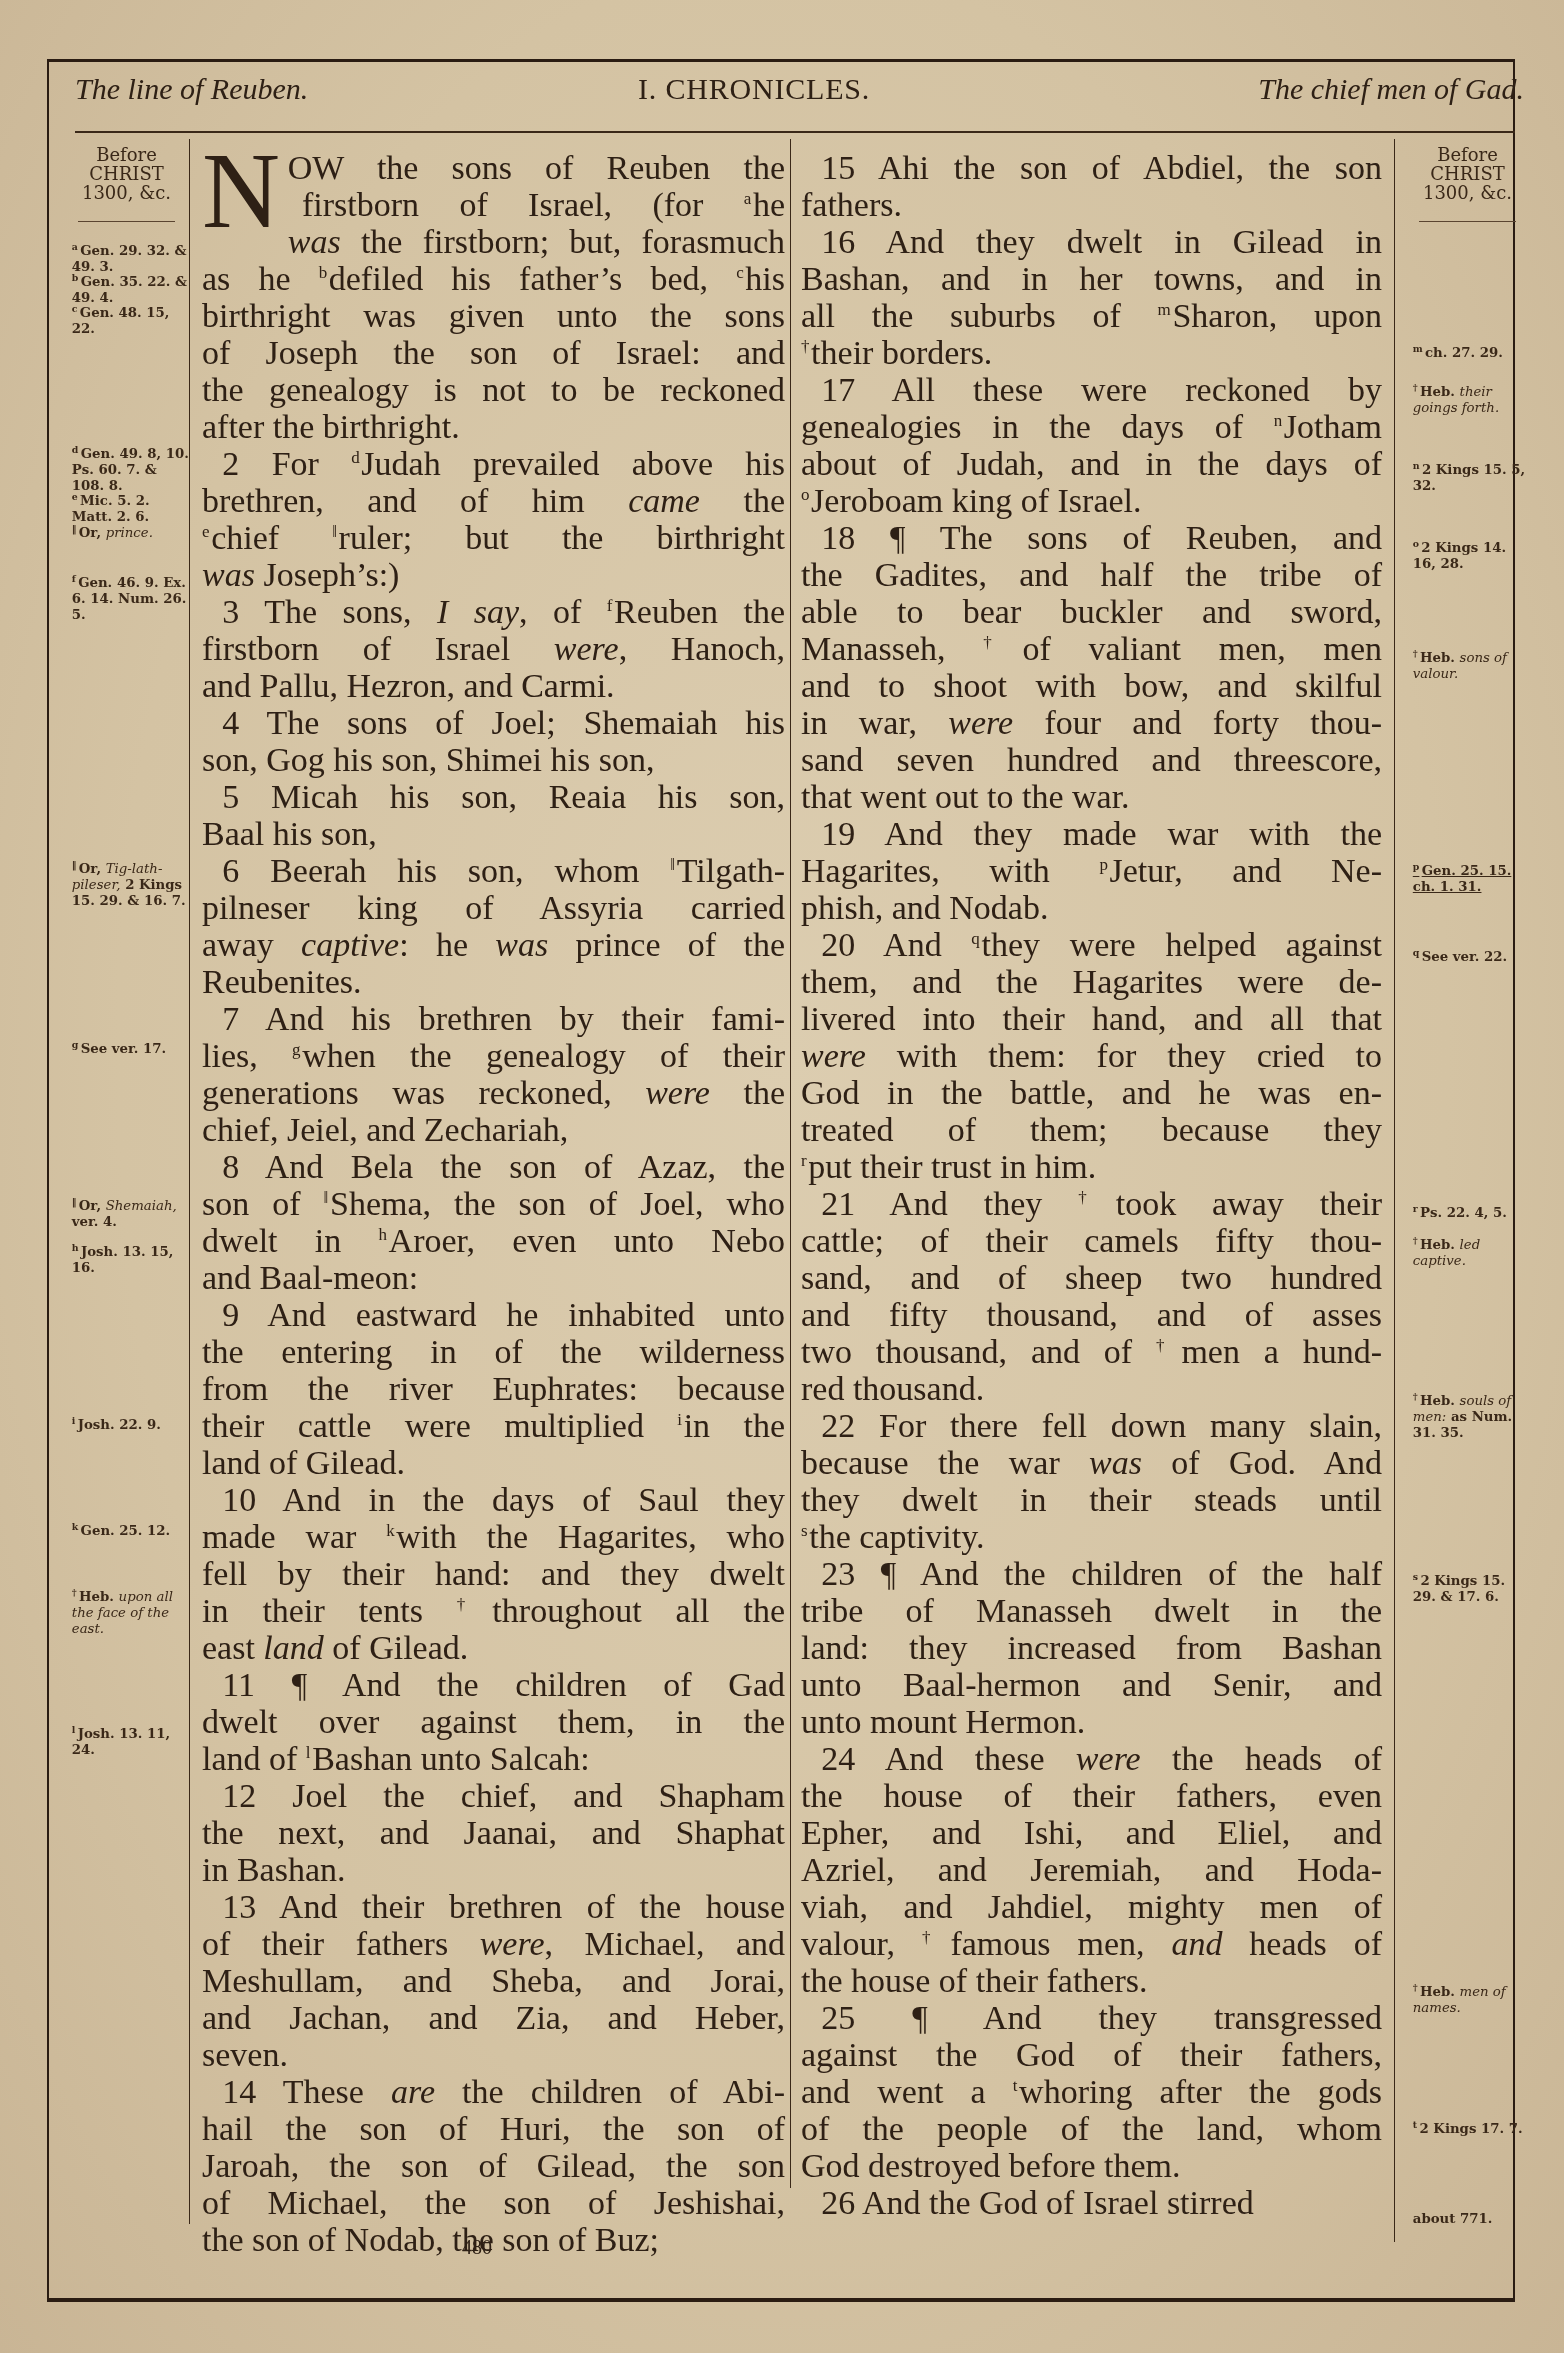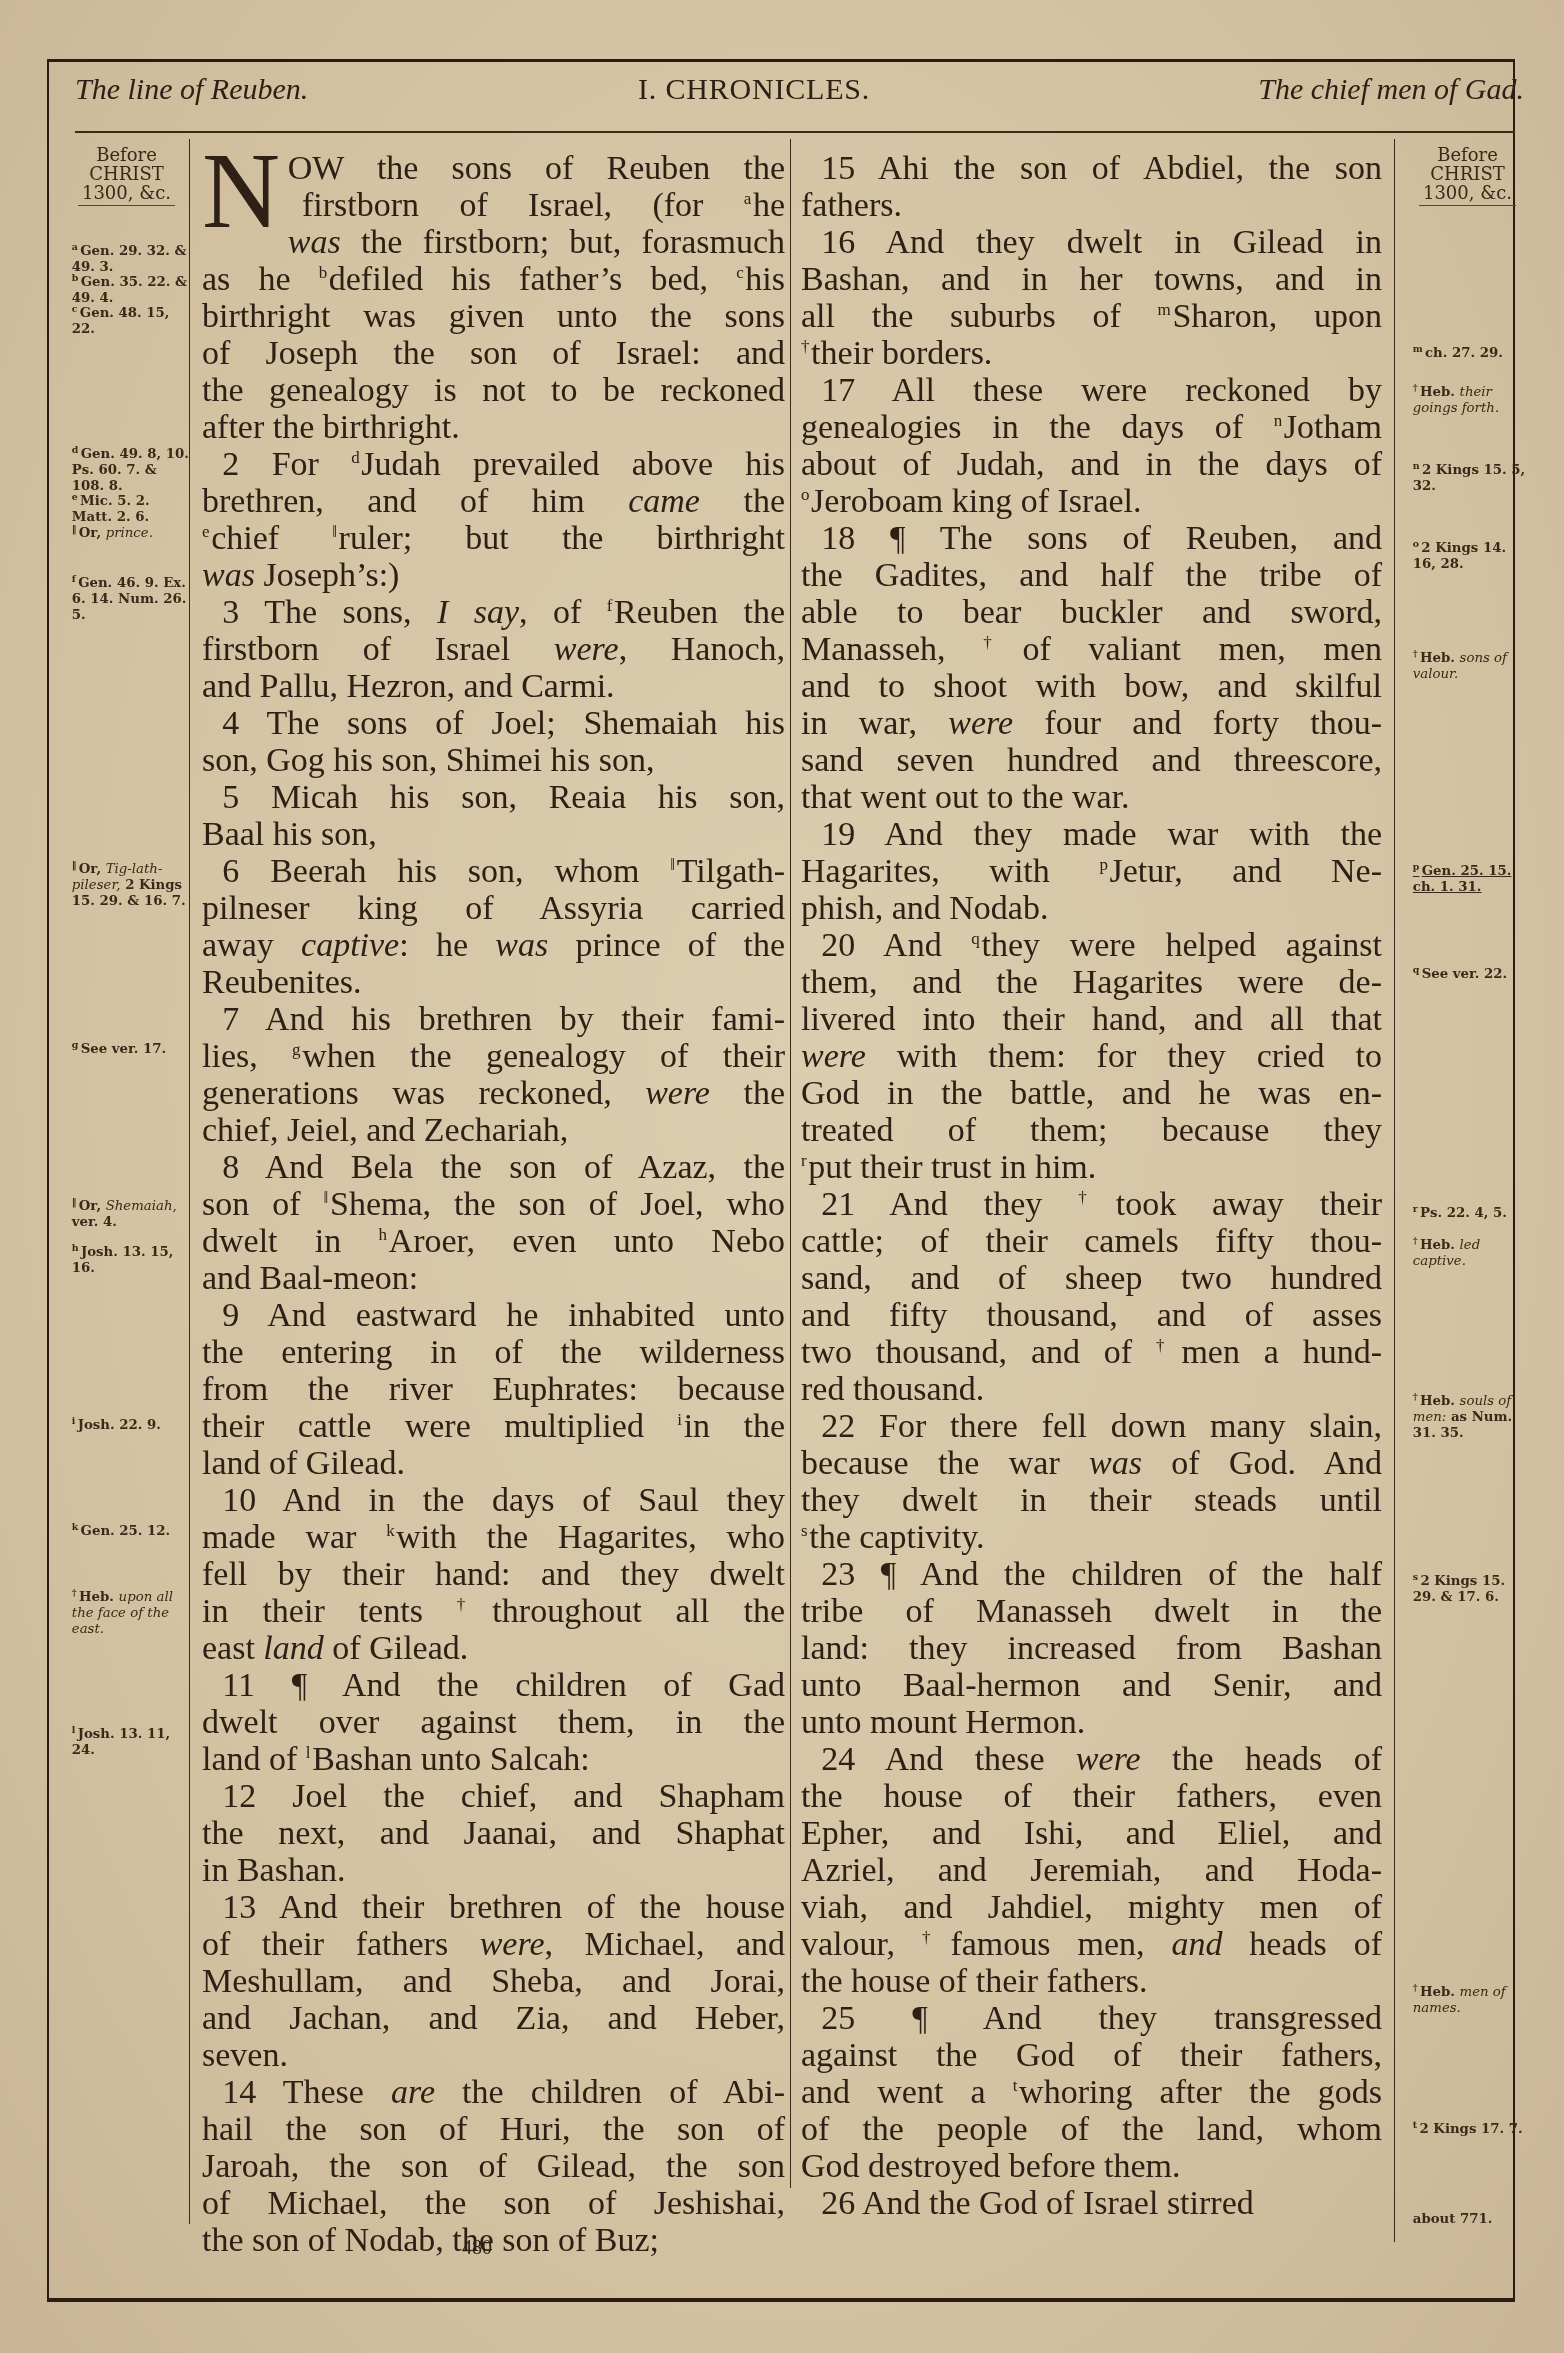--- a/index.html
+++ b/index.html
@@ -40,21 +40,21 @@
   .rule-b { left: 790px; height: 2049px; }
   .rule-c { left: 1394px; height: 2103px; }
 
   .margin {
     position: absolute; top: 145px; width: 125px;
     font-family: "DejaVu Serif", serif; font-weight: bold;
     font-size: 13.3px; line-height: 15.6px; color: #3a2818;
   }
   .margin-left { left: 64px; }
   .margin-right { left: 1405px; }
-  .era { text-align: center; font-weight: normal; font-size: 18px; line-height: 19px; padding-bottom: 3px; border-bottom: 1.6px solid #5a4430; margin: 0 14px 11px 14px; }
+  .era { text-align: center; font-weight: normal; font-size: 18px; line-height: 19px; padding-bottom: 19px; border-bottom: 1.6px solid #5a4430; margin: 0 14px 11px 14px; }
   .note { position: absolute; left: 7.8px; width: 117px; }
   .note .mk { font-size: 9.4px; vertical-align: super; margin-right: 2.3px; }
   .note i { font-weight: normal; }
 
   .col {
     position: absolute; top: 149px; width: 583px;
     font-family: "Liberation Serif", serif;
     font-size: 34px; line-height: 37px;
     text-align: justify;
     color: #2e2015;
@@ -120,21 +120,21 @@
     <div>CHRIST</div>
     <div>1300, &amp;c.</div>
   </div>
   <div id="right-notes">
       <div class="note" style="top: 196px;"><span class="mk">m</span>ch. 27. 29.</div>
       <div class="note" style="top: 235px;"><span class="mk">†</span>Heb. <i>their goings forth.</i></div>
       <div class="note" style="top: 313px;"><span class="mk">n</span>2 Kings 15. 5, 32.</div>
       <div class="note" style="top: 391px;"><span class="mk">o</span>2 Kings 14. 16, 28.</div>
       <div class="note" style="top: 501px;"><span class="mk">†</span>Heb. <i>sons of valour.</i></div>
       <div class="note" style="top: 714px; text-decoration: underline;"><span class="mk">p</span>Gen. 25. 15. ch. 1. 31.</div>
-      <div class="note" style="top: 817px;"><span class="mk">q</span>See ver. 22.</div>
+      <div class="note" style="top: 800px;"><span class="mk">q</span>See ver. 22.</div>
       <div class="note" style="top: 1056px;"><span class="mk">r</span>Ps. 22. 4, 5.</div>
       <div class="note" style="top: 1088px;"><span class="mk">†</span>Heb. <i>led captive.</i></div>
       <div class="note" style="top: 1244px;"><span class="mk">†</span>Heb. <i>souls of men:</i> as Num. 31. 35.</div>
       <div class="note" style="top: 1424px;"><span class="mk">s</span>2 Kings 15. 29. &amp; 17. 6.</div>
       <div class="note" style="top: 1835px;"><span class="mk">†</span>Heb. <i>men of names.</i></div>
       <div class="note" style="top: 1972px;"><span class="mk">t</span>2 Kings 17. 7.</div>
       <div class="note" style="top: 2066px;">about 771.</div>
     </div>
 </div>
 

